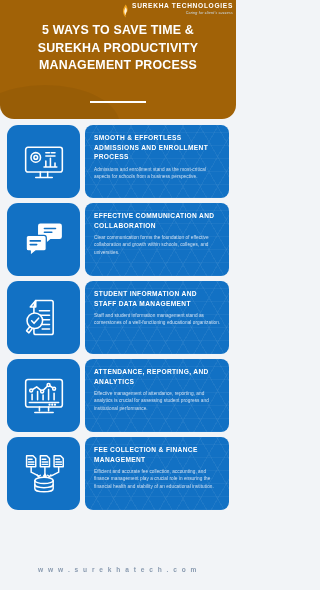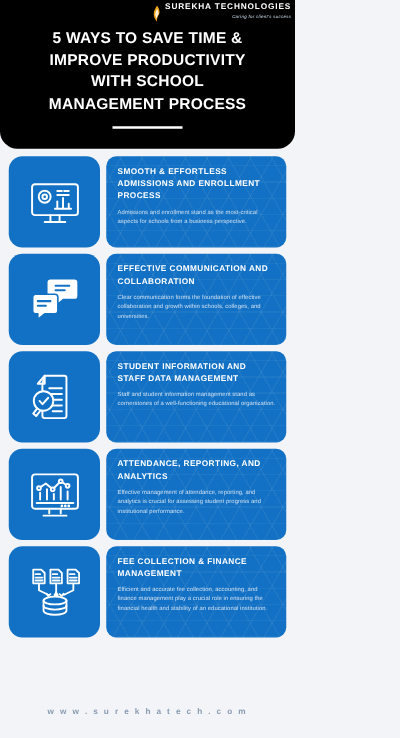--- a/index.html
+++ b/index.html
@@ -9,21 +9,21 @@
     font-family:"Liberation Sans", sans-serif;
     overflow:hidden;
     position:relative;
   }
 
   
   .header{
     position:relative;
     width:236px;
     height:119px;
-    background:#000000;
+    background:#a16207;
     border-bottom-left-radius:14px;
     border-bottom-right-radius:14px;
     box-sizing:border-box;
     overflow:hidden;
   }
   .header:after{
     
     content:"";
     position:absolute;
     left:-30px;bottom:-46px;
@@ -182,22 +182,21 @@
       <path d="M4.6 3.2 C3.9 5 3.3 6 3.3 7.4 C3.3 9 4 10 4.7 11.3 C4.5 9.5 5.1 8.4 5.7 7.4 C6.2 6.2 5.5 4.3 4.6 3.2 Z" fill="#ffffff" opacity="0.85"></path>
     </svg>
     <div class="logo-txt">
       <div class="logo-name">SUREKHA TECHNOLOGIES</div>
       <div class="logo-tag">Caring for client's success</div>
     </div>
   </div>
 
   <div class="title">
     <span>5 WAYS TO SAVE TIME &amp;</span>
-    <span>IMPROVE PRODUCTIVITY</span>
-    <span>WITH SCHOOL</span>
+    <span>SUREKHA PRODUCTIVITY</span>
     <span>MANAGEMENT PROCESS</span>
   </div>
 
   <div class="title-rule"></div>
 </div>
 
 <div class="cards">
 
   <div class="card">
     <div class="card-icon">

